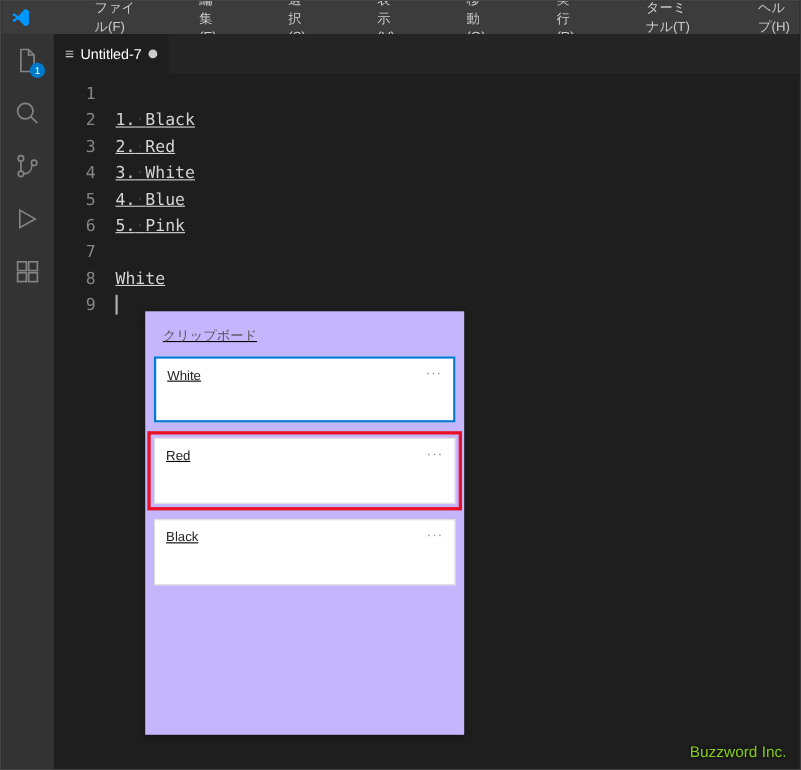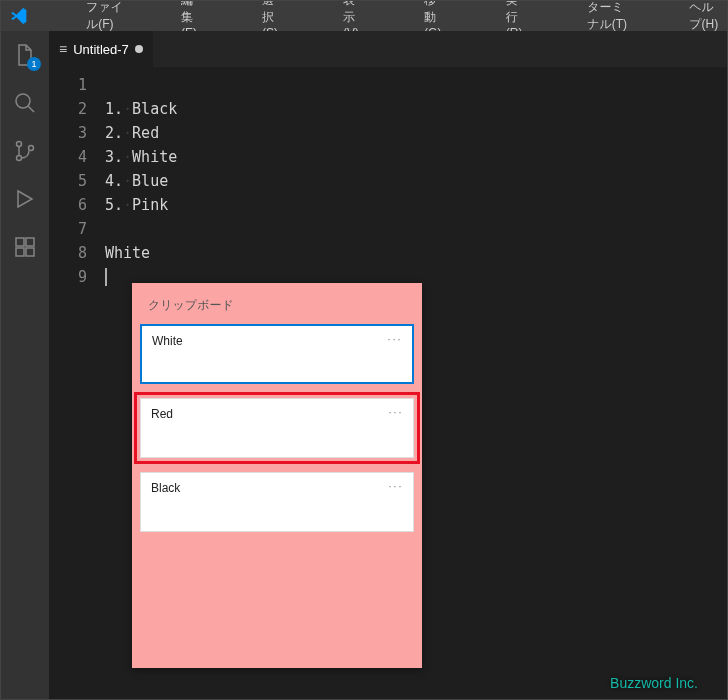--- a/index.html
+++ b/index.html
@@ -48,47 +48,48 @@
   }
   .tab .burger { color:#c5c5c5; font-size:14px;}
   .tab .dot { width:8px;height:8px;border-radius:50%;background:#ccc;}
   .editor {
     flex:1; position:relative;
     font-family: "Consolas", monospace; font-size:15px;
     color:#d4d4d4; padding-top:6px;
   }
   .line { display:flex; height:24px; align-items:center;}
   .gutter { width:56px; text-align:right; padding-right:18px; color:#858585;}
-  .code { white-space: pre; }
+  .code { white-space: pre; text-decoration: underline; }
   .code .ws { color:#3b3b3b;}
   .cursor {
     display:inline-block; width:2px; height:18px;
     background:#aeafad; vertical-align:middle;
   }
   .clipboard-panel {
     position:absolute; left:131px; top:282px;
     width:290px; height:385px;
-    background:#fca5a5;
+    background:#c4b5fd;
     box-shadow: 0 2px 8px rgba(0,0,0,.4);
     padding: 10px 8px;
     font-family: "Meiryo","Segoe UI",sans-serif;
+    text-decoration: underline;
   }
   .clipboard-title { font-size:12px; color:#555; padding:4px 6px 10px 8px;}
   .clip-item {
     background:#fff; height:60px;
     padding:8px 10px; font-size:12px; color:#222;
     margin-bottom:14px; position:relative;
     border:1px solid #ddd;
   }
   .clip-item .more { position:absolute; top:6px; right:10px; color:#888; letter-spacing:1px;}
   .clip-item.selected { border:2px solid #0078d4;}
   .clip-item.red-outline { outline:3px solid #e81123; outline-offset:3px;}
   .watermark {
-    position:absolute; right:29px; bottom:8px;
-    color:#14b8a6; font-size:14px;
+    position:absolute; right:12px; bottom:8px;
+    color:#84cc16; font-size:14px;
     text-shadow: 0 0 4px rgba(0,0,0,.8);
     text-align: right;
   }
 </style>
 </head>
 <body>
 
 <div class="menubar">
   <span class="logo">
     <svg width="16" height="16" viewBox="0 0 24 24">

